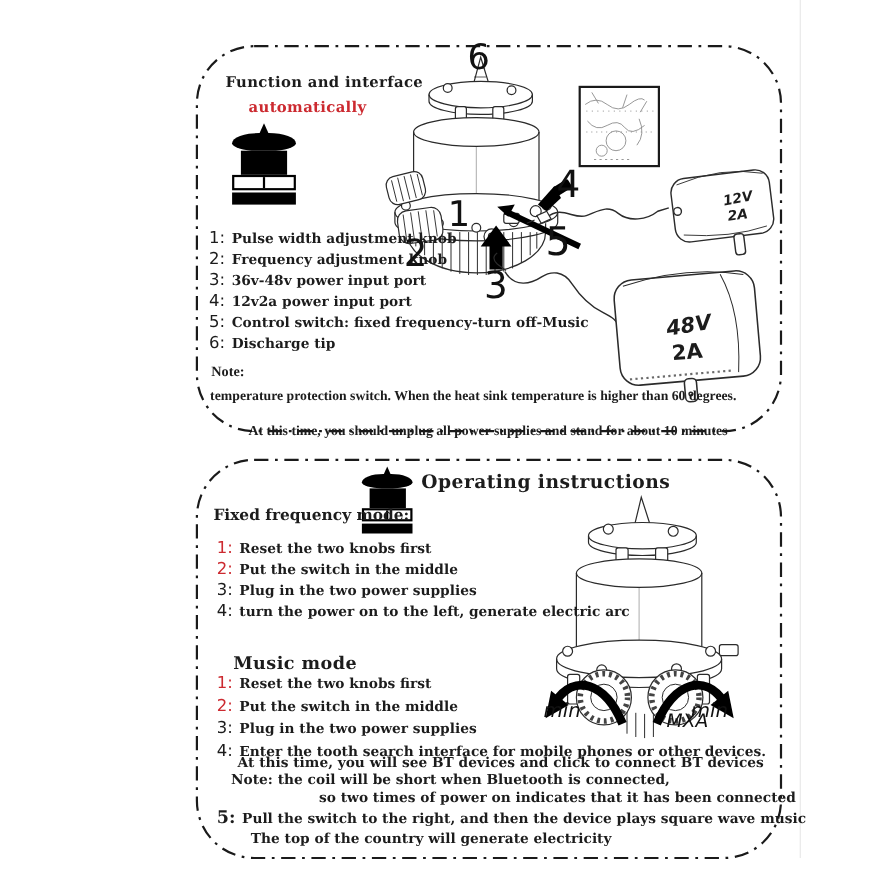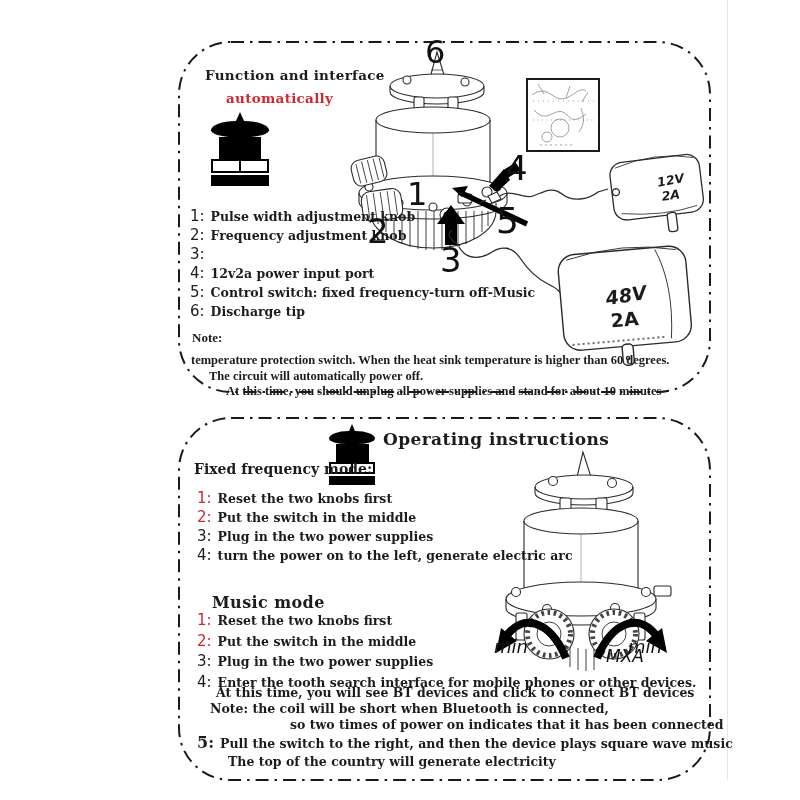--- a/index.html
+++ b/index.html
@@ -202,20 +202,21 @@
     <div class="prow">
         <span class="pnum">1:</span>
         <span class="ptxt">Pulse width adjustment knob</span>
       </div>
     <div class="prow">
         <span class="pnum">2:</span>
         <span class="ptxt">Frequency adjustment knob</span>
       </div>
     <div class="prow">
         <span class="pnum">3:</span>
+        <span class="ptxt">36v-48v power input port</span>
       </div>
     <div class="prow">
         <span class="pnum">4:</span>
         <span class="ptxt">12v2a power input port</span>
       </div>
     <div class="prow">
         <span class="pnum">5:</span>
         <span class="ptxt">Control switch:  fixed frequency-turn off-Music</span>
       </div>
     <div class="prow">
@@ -226,21 +227,20 @@
 
   <div class="callout" style="left:425px; top:36px;  font-size:32px;">6</div>
   <div class="callout" style="left:407px; top:178px; font-size:32px;">1</div>
   <div class="callout" style="left:367px; top:214px; font-size:34px;">2</div>
   <div class="callout" style="left:440px; top:243px; font-size:34px;">3</div>
   <div class="callout" style="left:506px; top:151px; font-size:34px;">4</div>
   <div class="callout" style="left:496px; top:203px; font-size:36px;">5</div>
 
   <div class="txt note-t" style="left:192px; top:330px; font-size:13px;">Note:</div>
   <div class="txt note-t" style="left:191px; top:353px;">temperature protection switch. When the heat sink temperature is higher than 60 degrees.</div>
-  <div class="txt note-t" style="left:209px; top:369px;">The circuit will automatically power off.</div>
   <div class="txt note-t" style="left:226px; top:384px;">At this time, you should unplug all power supplies and stand for about 10 minutes</div>
 
   <div class="dev-icon" style="left:329px; top:424px; width:46px;">
     <div class="di-spike" style="border-left-width:3px; border-right-width:3px; border-bottom-width:7px;"></div>
     <div class="di-cap" style="width:46px; height:13px;"></div>
     <div class="di-body" style="width:33px; height:18px;"></div>
     <div class="di-band" style="width:46px; height:12px;">
         <div class="cell"></div>
         <div class="cell"></div>
       </div>

